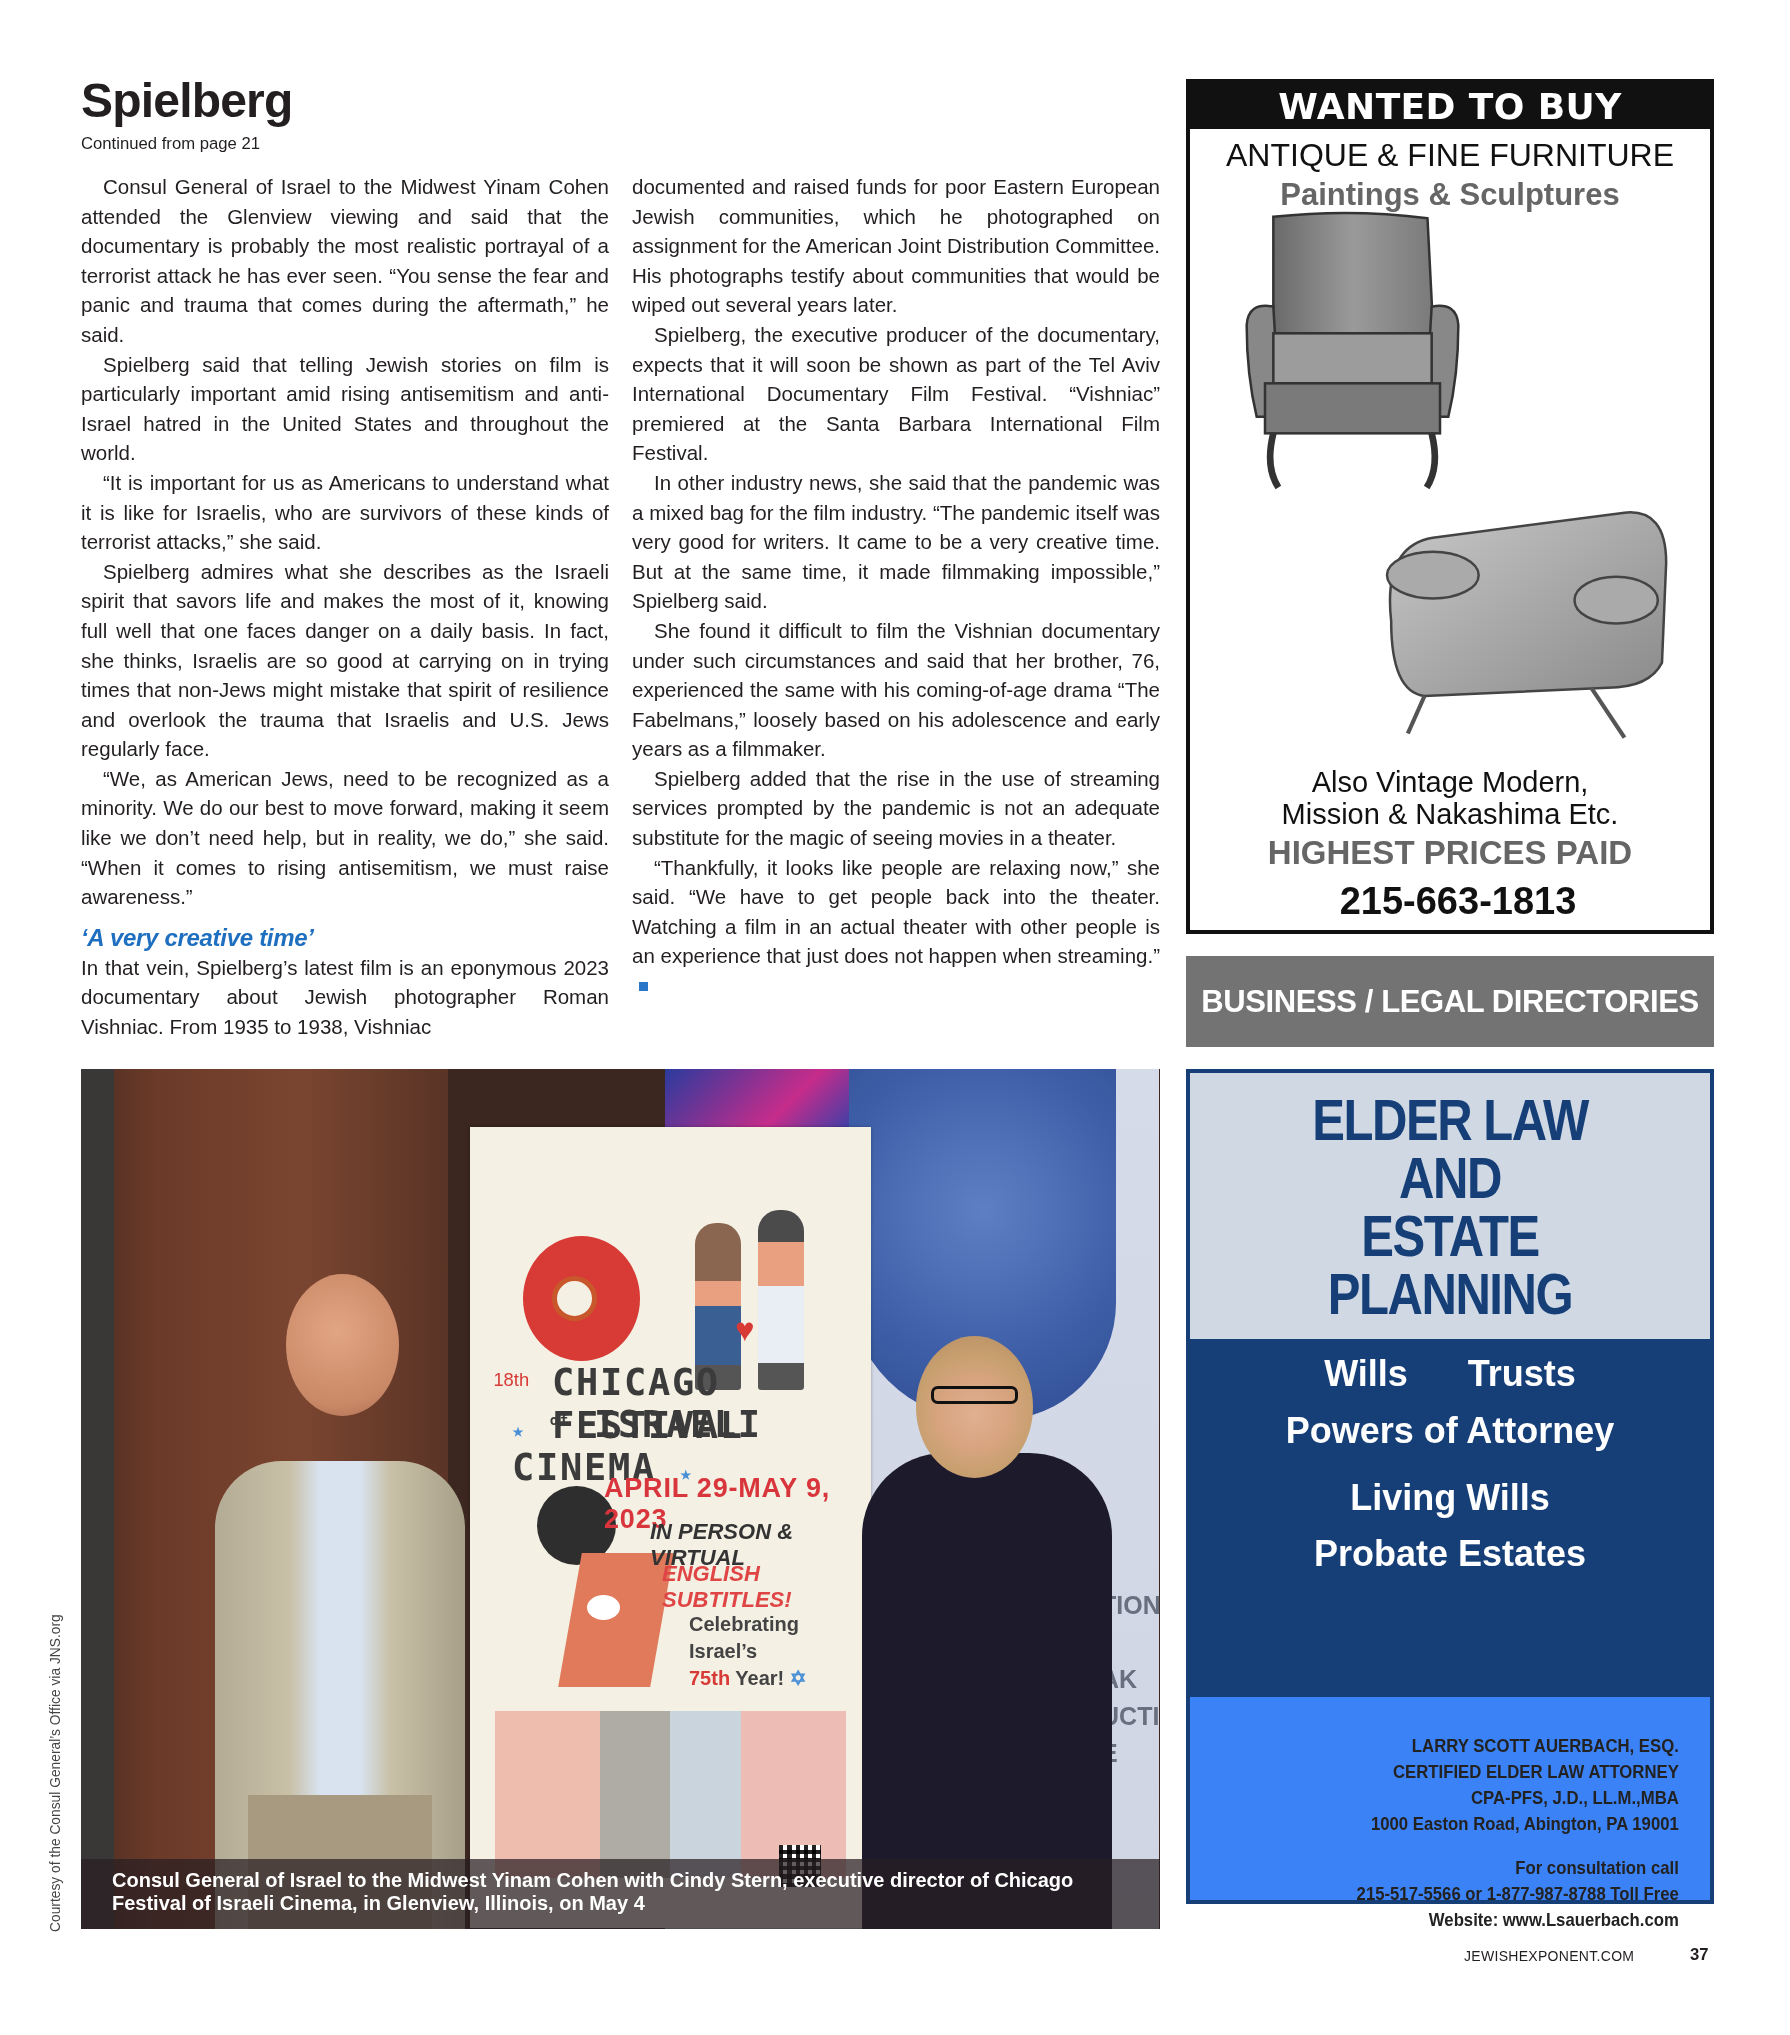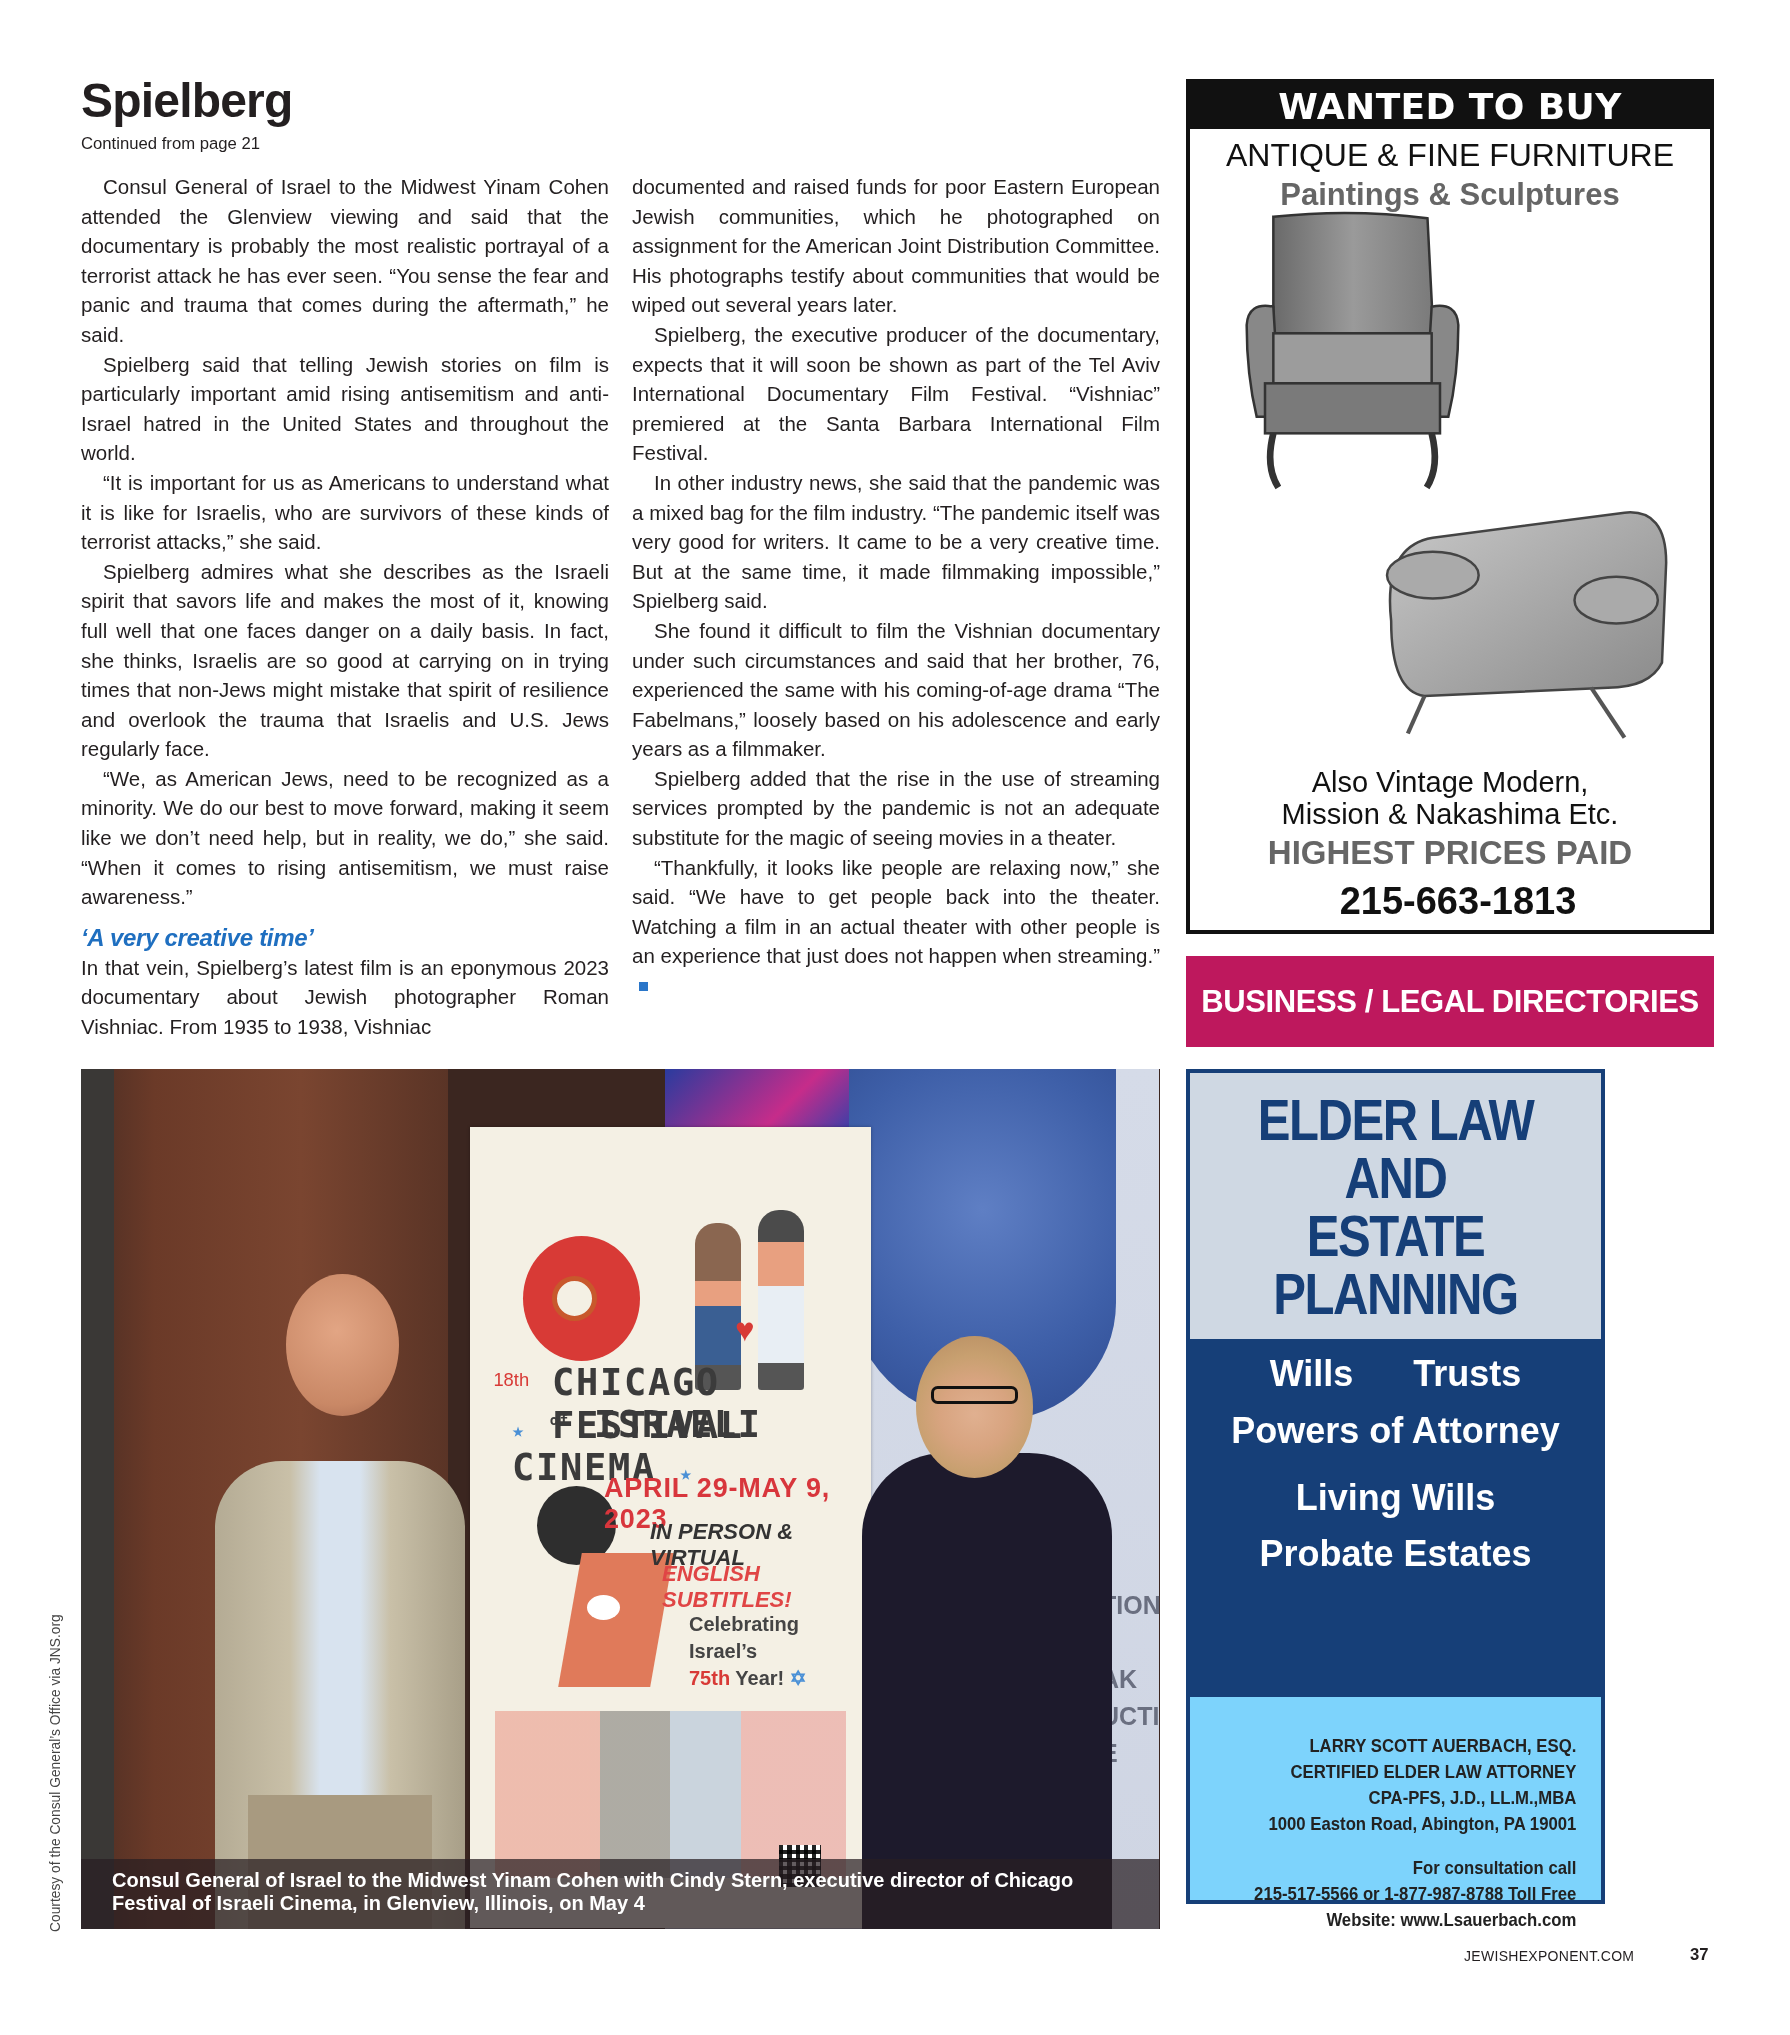--- a/index.html
+++ b/index.html
@@ -63,24 +63,24 @@
     .ad-wanted .ad-head { background: #111; color: #fff; text-align: center; font-weight: 900; font-size: 36px; height: 46px; line-height: 48px; letter-spacing: 0.4px; font-family: "DejaVu Sans", sans-serif; }
     .ad-wanted .ad-line1 { text-align: center; font-size: 32px; margin-top: 7.5px; color: #111; font-weight: 500; }
     .ad-wanted .ad-line2 { text-align: center; font-size: 31px; margin-top: 3.3px; color: #666; font-weight: bold; }
     .ad-wanted .chair1 { position: absolute; left: 50px; top: 125px; width: 225px; height: 284px; }
     .ad-wanted .chair2 { position: absolute; left: 184px; top: 413px; width: 301px; height: 250px; }
     .ad-wanted .ad-also { position: absolute; left: 0; top: 683px; width: 100%; text-align: center; font-size: 29px; line-height: 32px; color: #111; }
     .ad-wanted .ad-highest { position: absolute; left: 0; top: 751px; width: 100%; text-align: center; font-size: 33px; font-weight: bold; color: #666; }
     .ad-wanted .ad-phone { position: absolute; left: 0; top: 797px; width: 100%; text-align: center; font-size: 38px; font-weight: bold; color: #111; padding-left: 8px; }
 
     
-    .dir-bar { position: absolute; left: 1186px; top: 956px; width: 528px; height: 91px; background: #be185d; color: #fff; text-align: center; line-height: 91px; font-size: 31px; font-weight: bold; letter-spacing: -0.4px; }
-
-    
-    .ad-elder { position: absolute; left: 1186px; top: 1069px; width: 419px; height: 835px; border: 4.2px solid #163f78; box-sizing: border-box; background: #7dd3fc; }
+    .dir-bar { position: absolute; left: 1186px; top: 956px; width: 528px; height: 91px; background: #737373; color: #fff; text-align: center; line-height: 91px; font-size: 31px; font-weight: bold; letter-spacing: -0.4px; }
+
+    
+    .ad-elder { position: absolute; left: 1186px; top: 1069px; width: 528px; height: 835px; border: 4.2px solid #163f78; box-sizing: border-box; background: #3b82f6; }
     .ad-elder .top { background: #cfd8e3; height: 267px; text-align: center; padding-top: 18.4px; box-sizing: border-box; border-bottom: 0.8px solid #163f78; }
     .ad-elder .top div { color: #163f78; font-size: 57px; line-height: 58px; font-weight: 900; letter-spacing: -1.7px; transform: scaleX(0.86); }
     .ad-elder .mid { background: #163f78; color: #fff; text-align: center; height: 357px; box-sizing: border-box; padding-top: 13.4px; }
     .ad-elder .mid .svc { font-size: 36px; font-weight: bold; line-height: 42px; }
     .ad-elder .mid .svc.row1 { word-spacing: 50px; }
     .ad-elder .mid .gap1 { margin-top: 15px; }
     .ad-elder .mid .gap2 { margin-top: 25px; }
     .ad-elder .mid .gap3 { margin-top: 14px; }
     .ad-elder .mid .protect { font-size: 33px; line-height: 37px; font-weight: bold; margin-top: 13.4px; }
     .ad-elder .bottom { text-align: right; color: #222; padding-top: 36px; }

